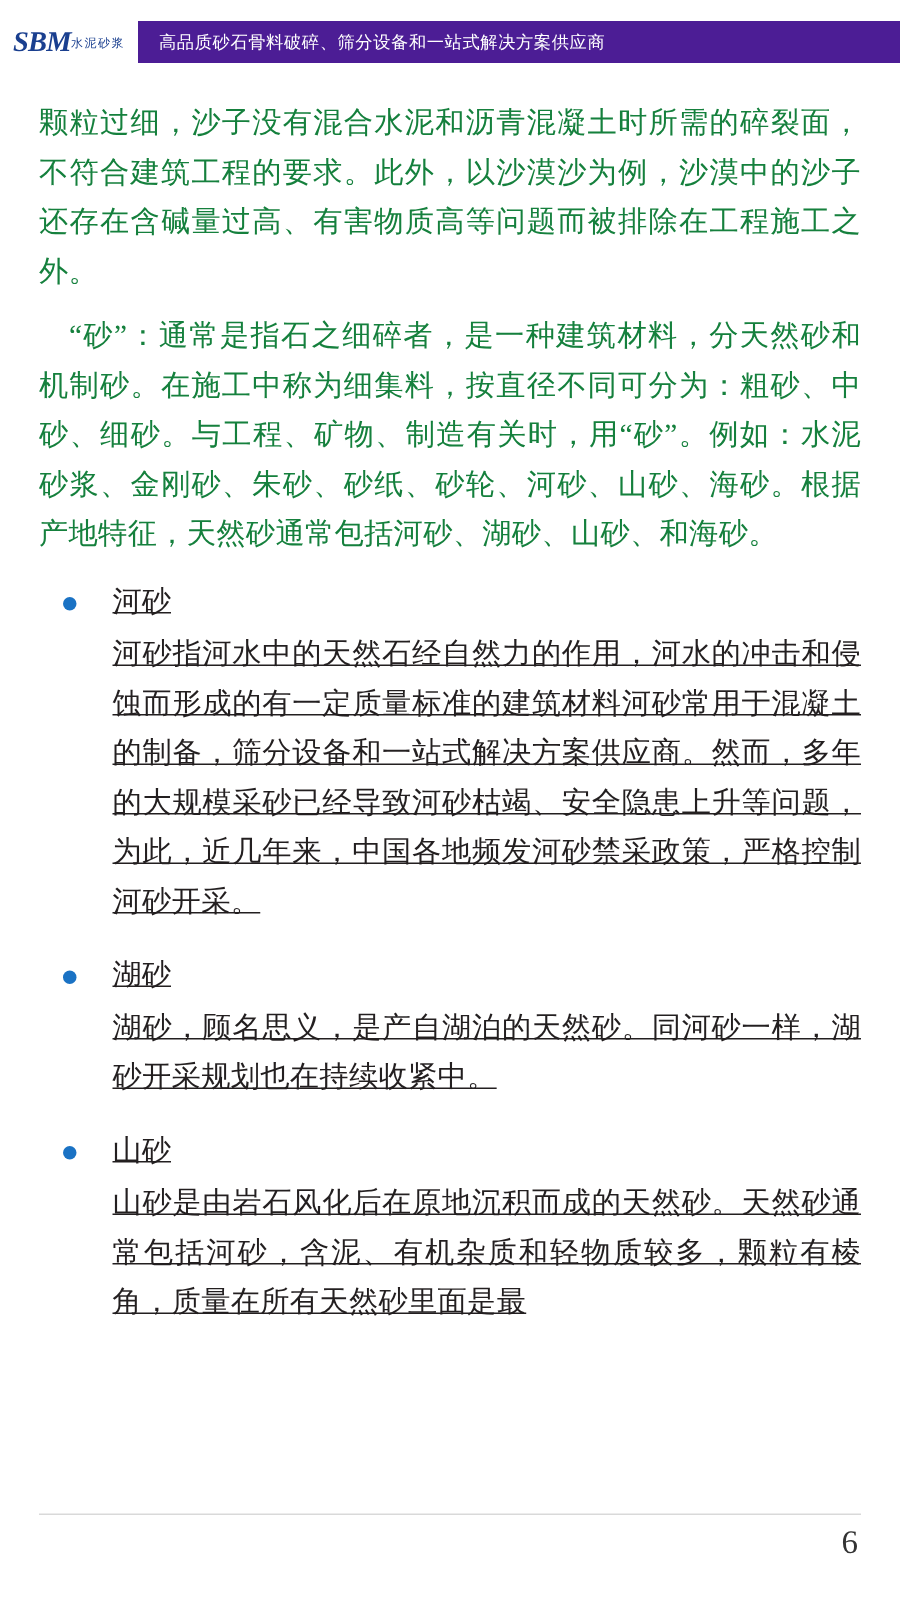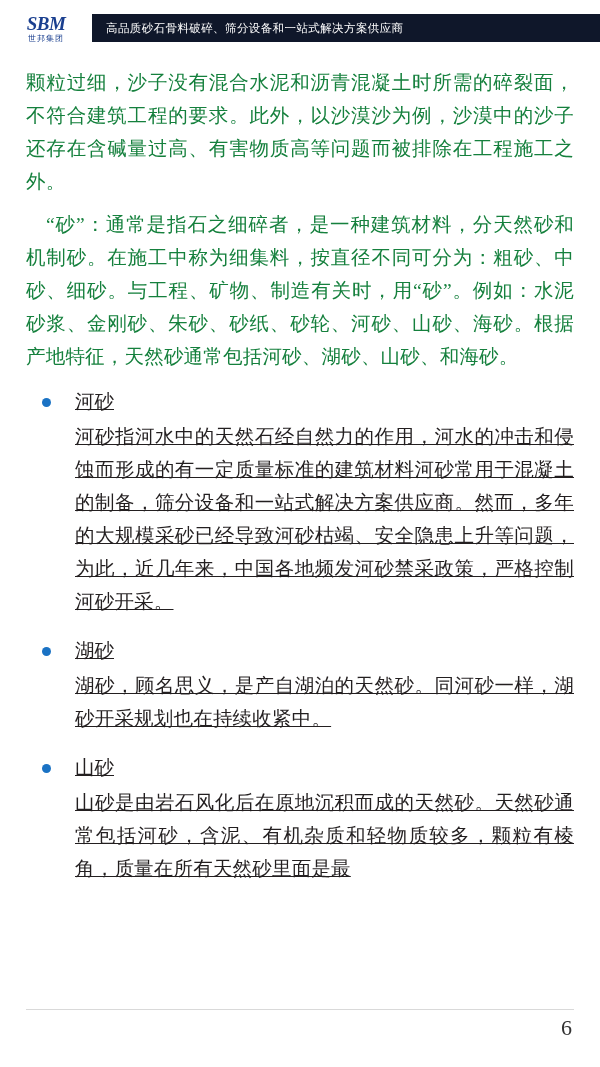--- a/index.html
+++ b/index.html
@@ -22,21 +22,21 @@
     width: 600px;
     height: 56px;
     background: #ffffff;
     display: flex;
     align-items: center;
   }
   .logo-block {
     width: 92px;
     height: 56px;
     display: flex;
-    flex-direction: column;
+    flex-direction: row;
     align-items: center;
     justify-content: center;
     flex: 0 0 auto;
   }
   .logo-mark {
     font-family: "Liberation Serif", serif;
     font-weight: bold;
     font-style: italic;
     font-size: 19px;
     letter-spacing: -0.5px;
@@ -46,21 +46,21 @@
   .logo-sub {
     font-size: 8px;
     color: #1a3f8f;
     letter-spacing: 1px;
     margin-top: 2px;
     line-height: 1;
   }
   .header-bar {
     flex: 1 1 auto;
     height: 28px;
-    background: #0f172a;
+    background: #4c1d95;
     display: flex;
     align-items: center;
     padding-left: 14px;
     box-sizing: border-box;
     text-align: right;
   }
   .header-bar-text {
     color: #ffffff;
     font-size: 11.5px;
     letter-spacing: 0.4px;
@@ -149,21 +149,21 @@
     font-size: 22px;
     color: #333333;
   }
 </style>
 </head>
 <body>
 
 <div class="page-header">
   <div class="logo-block">
     <div class="logo-mark">SBM</div>
-    <div class="logo-sub">世邦集团</div>
+    <div class="logo-sub">水泥砂浆</div>
   </div>
   <div class="header-bar">
     <span class="header-bar-text">高品质砂石骨料破碎、筛分设备和一站式解决方案供应商</span>
   </div>
 </div>
 
 <div class="content">
 
   <p class="para">颗粒过细，沙子没有混合水泥和沥青混凝土时所需的碎裂面，不符合建筑工程的要求。此外，以沙漠沙为例，沙漠中的沙子还存在含碱量过高、有害物质高等问题而被排除在工程施工之外。</p>
   <p class="para indent">“砂”：通常是指石之细碎者，是一种建筑材料，分天然砂和机制砂。在施工中称为细集料，按直径不同可分为：粗砂、中砂、细砂。与工程、矿物、制造有关时，用“砂”。例如：水泥砂浆、金刚砂、朱砂、砂纸、砂轮、河砂、山砂、海砂。根据产地特征，天然砂通常包括河砂、湖砂、山砂、和海砂。</p>

